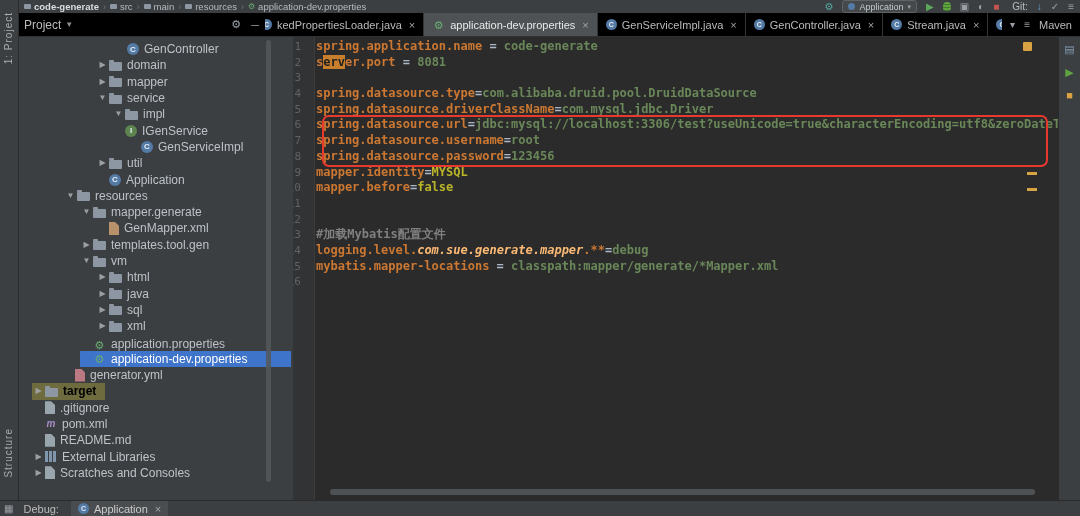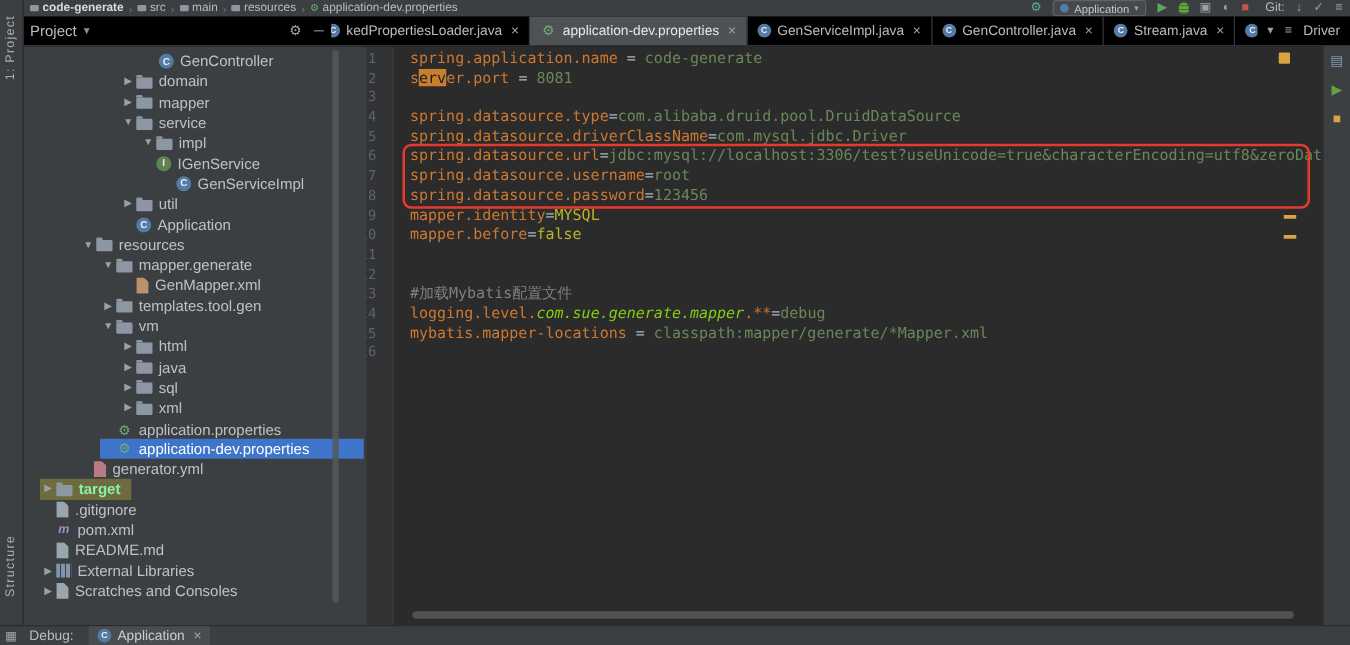--- a/index.html
+++ b/index.html
@@ -83,34 +83,34 @@
   .project-panel{position:absolute;left:18px;top:37px;width:275px;bottom:16px;background:#3c3f41;
                  overflow:hidden;z-index:2;}
   .tree{padding-top:4px;}
   .t-row{position:relative;height:16.3px;}
   .t-wrap{position:absolute;top:0;height:16.3px;display:flex;align-items:center;}
   .t-arrow{width:13px;min-width:13px;font-size:8px;color:#9da0a3;text-align:center;line-height:16px;}
   .t-label{font-size:12px;color:#bcc2c8;margin-left:5px;white-space:nowrap;}
   .t-wrap.sel{background:#3e74c9;}
   .t-wrap.sel .t-label{color:#ffffff;}
   .t-wrap.exc{background:#6e6c3e;padding-right:9px;}
-  .t-wrap.exc .t-label{color:#86efac;font-weight:bold;}
+  .t-wrap.exc .t-label{color:#000000;font-weight:bold;}
   .tree-scrollbar{position:absolute;left:266px;top:40px;width:5px;height:442px;background:#55585a;
                   border-radius:3px;opacity:.85;z-index:4;}
 
   
   .editor{position:absolute;left:265px;right:22px;top:37px;bottom:16px;background:#2b2b2b;overflow:hidden;}
   .gutter{position:absolute;left:0;top:0;bottom:0;width:50px;background:#313335;
           border-right:1px solid #393b3d;padding-top:2px;box-sizing:border-box;}
   .lnum{height:15.7px;line-height:15.7px;text-align:right;padding-right:13px;
         font-family:"DejaVu Sans Mono",monospace;font-size:11px;color:#606366;}
   .code{position:absolute;left:51px;top:2px;right:0;font-family:"DejaVu Sans Mono",monospace;font-size:12px;}
-  .cline{height:15.7px;line-height:15.7px;padding-left:12px;white-space:pre;overflow:hidden;}
+  .cline{height:15.7px;line-height:15.7px;white-space:pre;overflow:hidden;font-weight:bold;}
   .seg.k{color:#cc7832;}
-  .seg.ki{color:#84cc16;font-style:italic;text-align:right;}
+  .seg.ki{color:#fdba74;font-style:italic;text-align:right;}
   .seg.v{color:#6a8759;}
   .seg.s{color:#a9b7c6;}
   .seg.c{color:#808080;}
   .seg.w{color:#bbb529;}
   .seg.hl{background:#c77f2e;color:#1f1f1f;}
   .red-box{position:absolute;left:57px;top:78px;width:726px;height:52px;box-sizing:border-box;
            border:2px solid #e8392f;border-radius:7px;z-index:3;pointer-events:none;}
   .inspection-square{position:absolute;right:26px;top:5px;width:9px;height:9px;background:#d9a343;border-radius:1px;}
   .warn-mark{position:absolute;right:21px;width:10px;height:3px;background:#d9a343;}
   .wm1{top:135px;}.wm2{top:151px;}
@@ -224,21 +224,21 @@
         <span class="tab-label" data-name="tab-label">Stream.java</span>
         <span class="tab-close" data-name="close-tab-icon">×</span>
       </div>
       <div class="tab" data-name="editor-tab">
         <span class="ic-class small" data-name="class-icon"></span>
       </div>
     </div>
   <div class="tabs-right" data-name="tab-bar-right">
     <span class="tb-icon" data-name="tab-list-icon">▾</span>
     <span class="tb-icon" data-name="tab-menu-icon">≡</span>
-    <span class="maven-btn" data-name="maven-tool-button">Driver</span>
+    <span class="maven-btn" data-name="maven-tool-button">Maven</span>
   </div>
 </div>
 
 <div class="project-panel" data-name="project-panel">
   <div class="tree" data-name="project-tree">
       <div class="t-row" data-name="tree-row">
         <span class="t-wrap" data-name="tree-row-content" style="left: 96px;">
           <span class="t-arrow" data-name="arrow-spacer"></span>
           <span class="ic-class" data-name="class-icon"></span>
           <span class="t-label" data-name="tree-item-label">GenController</span>

